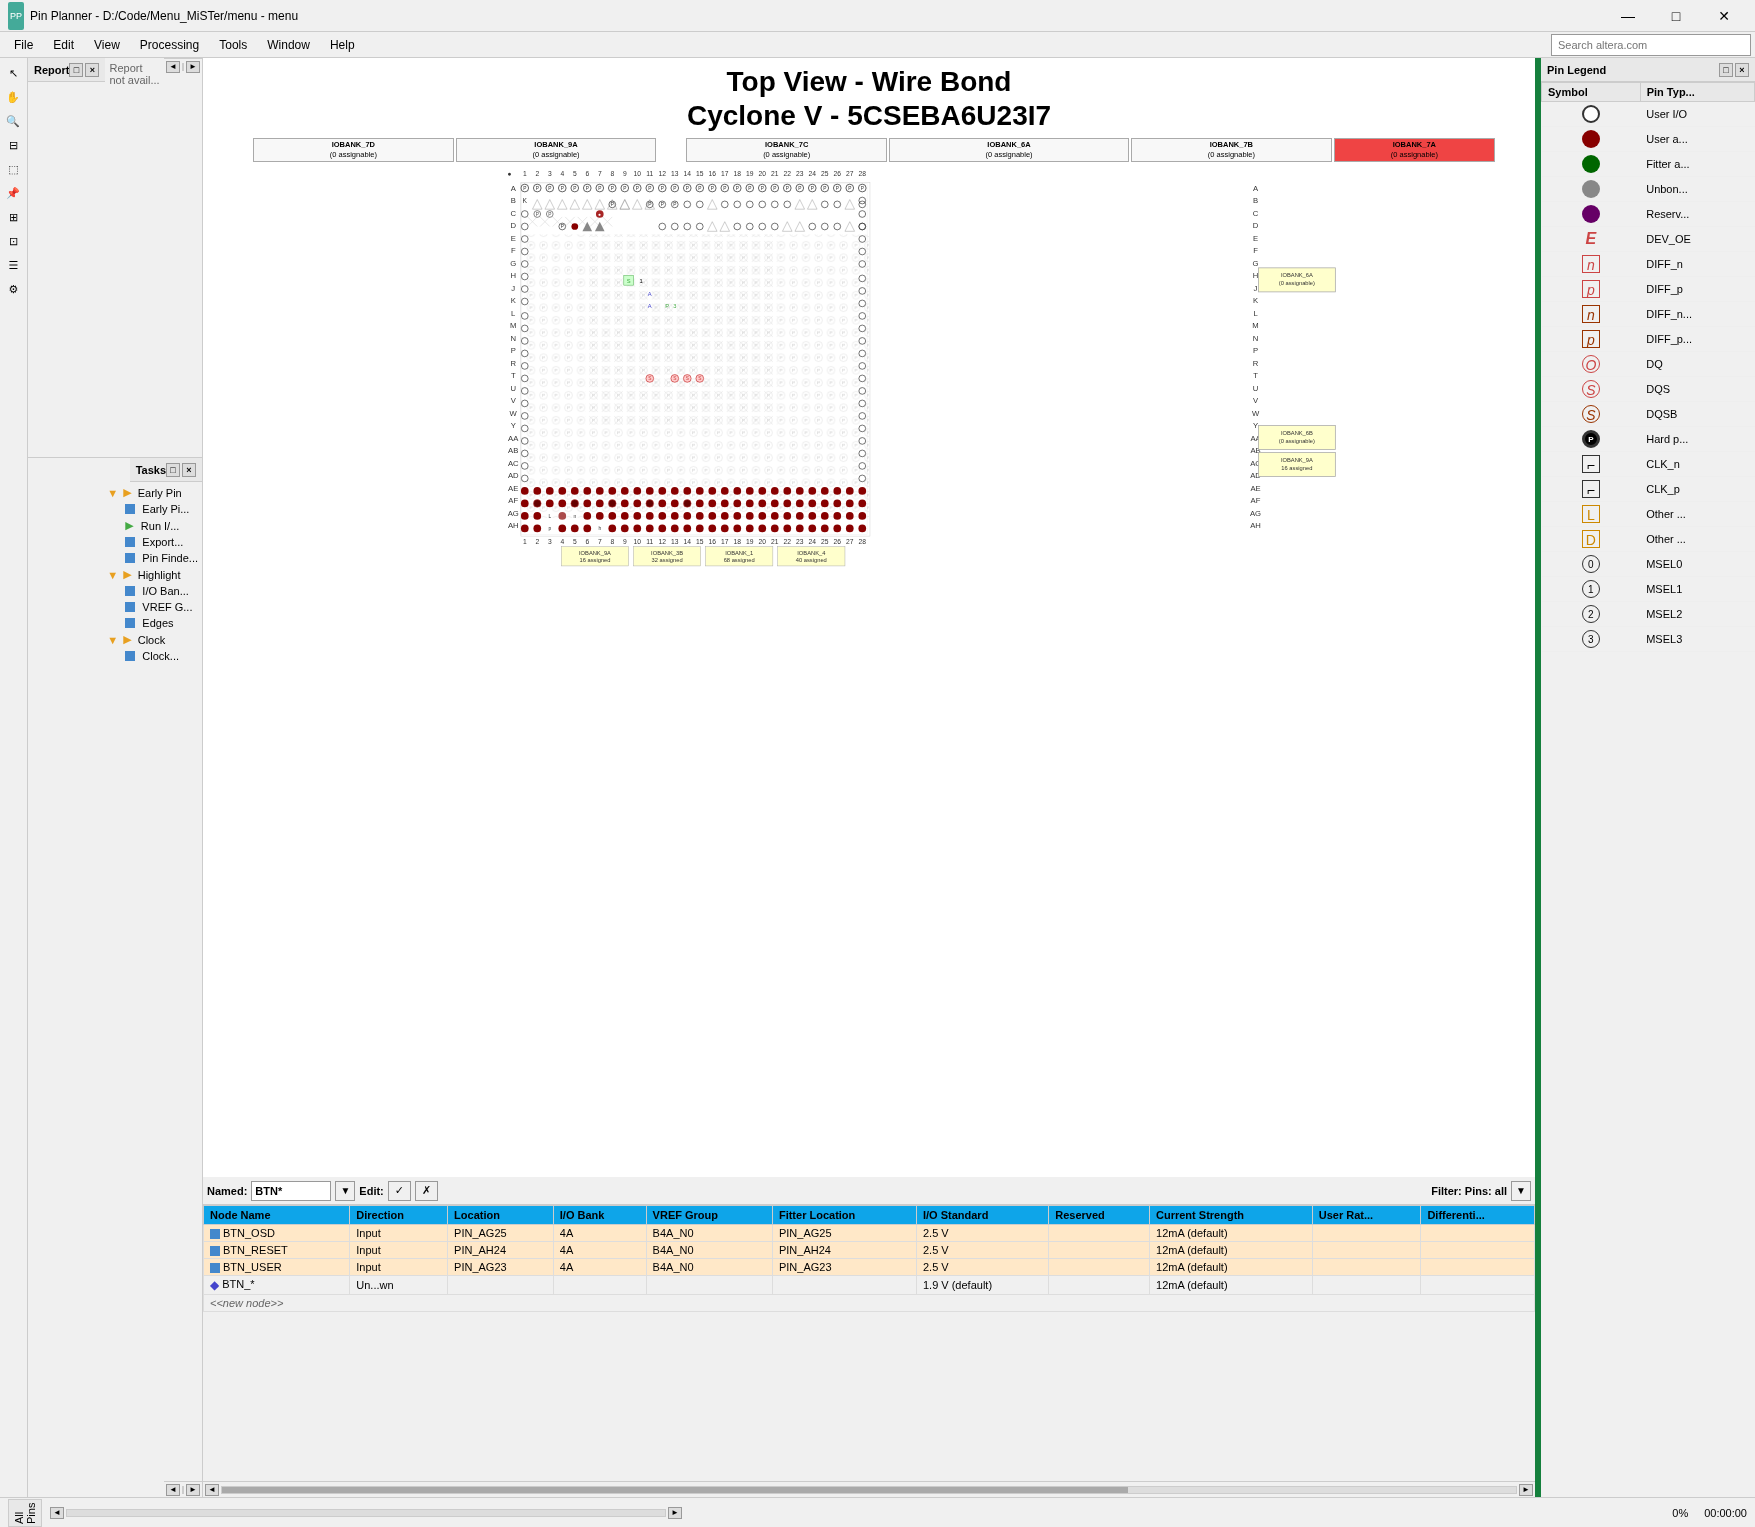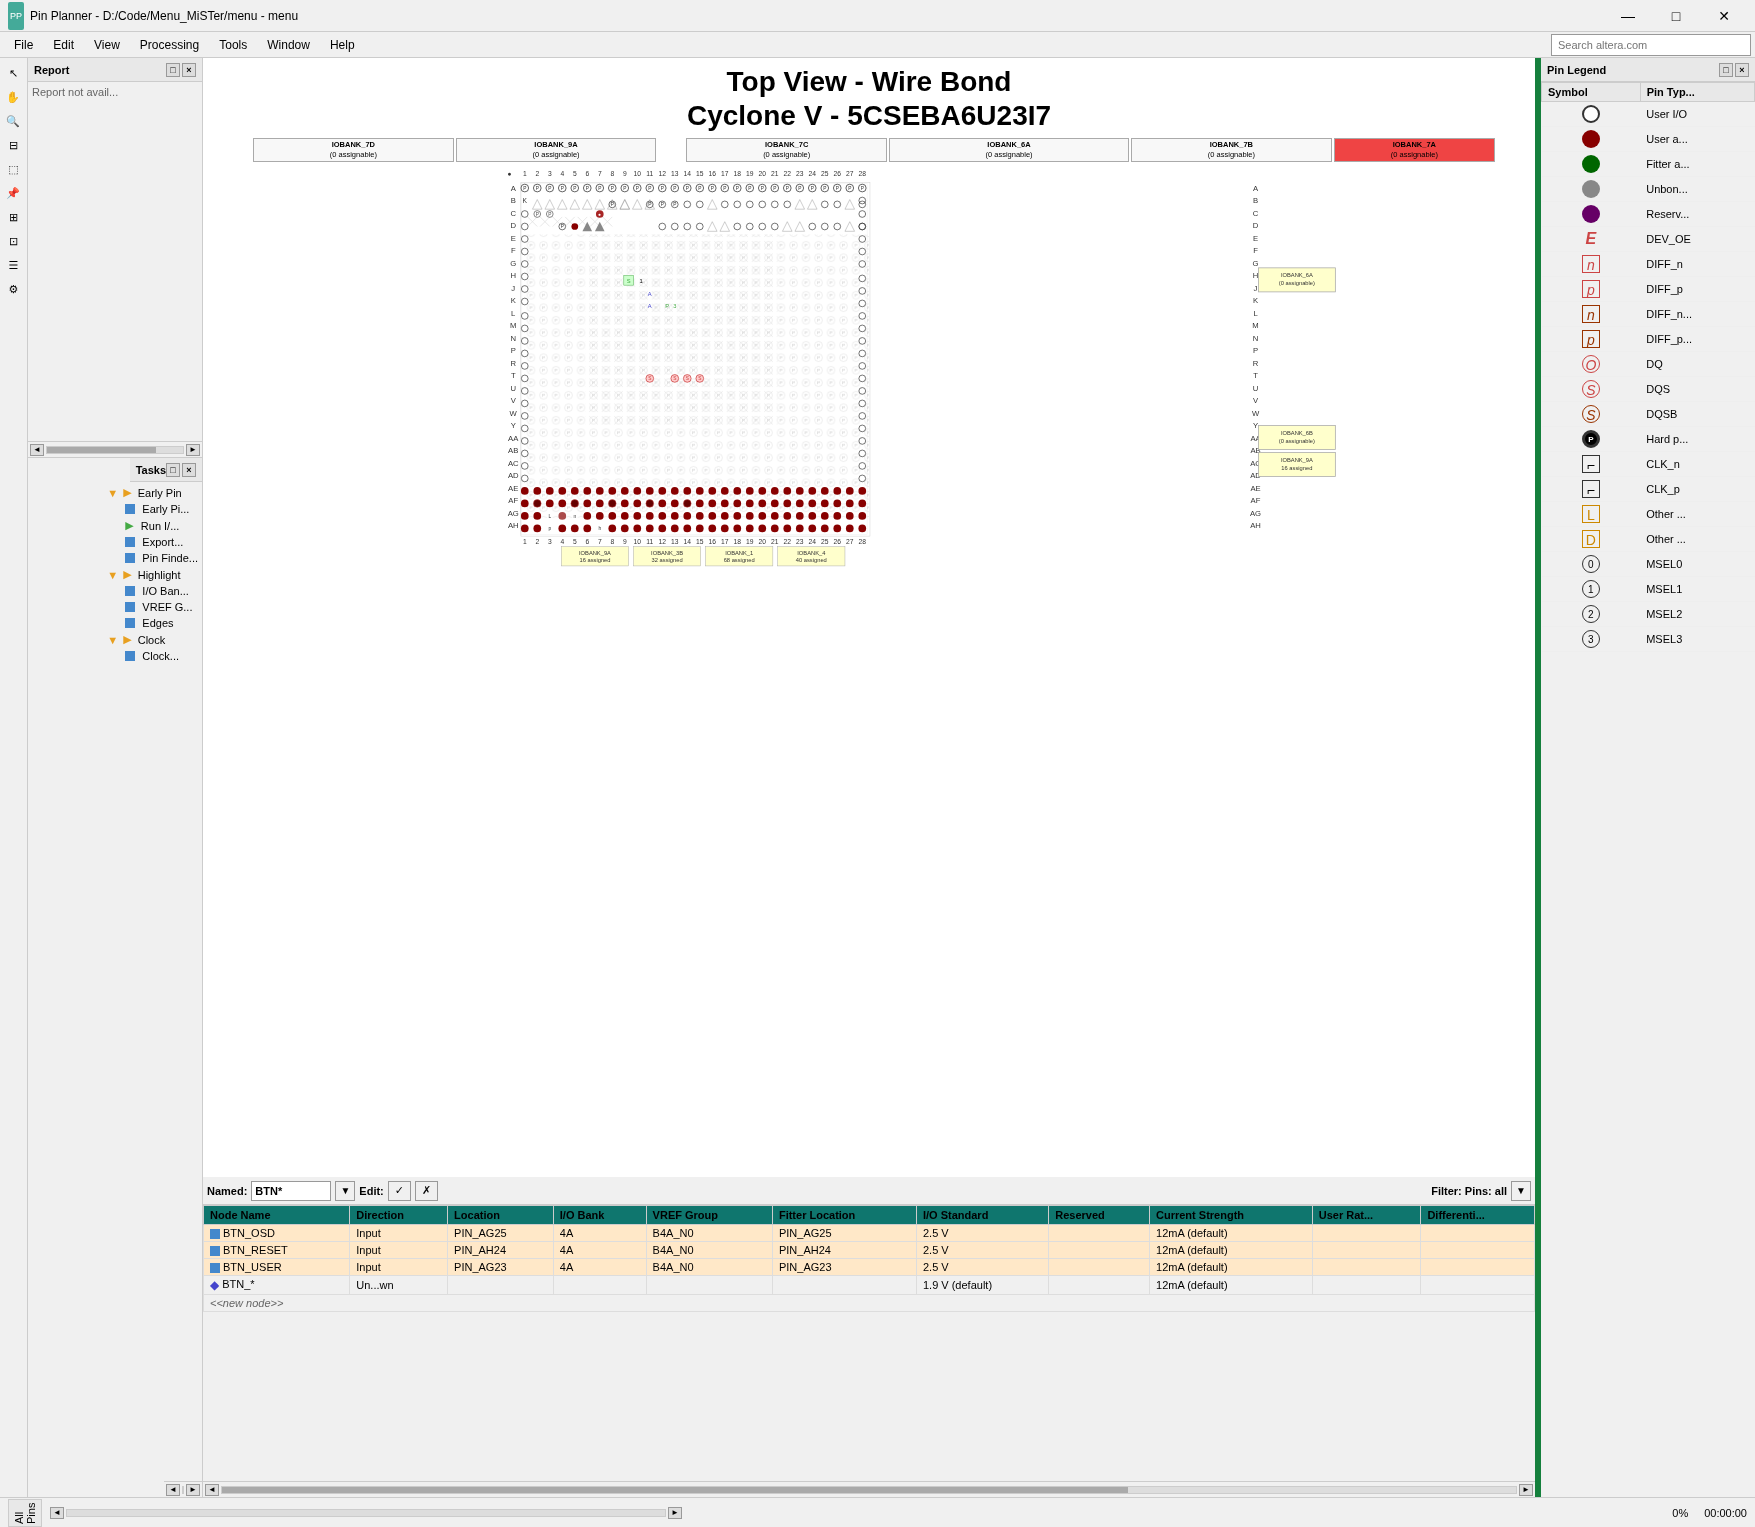--- a/index.html
+++ b/index.html
@@ -21,21 +21,21 @@
     .main-layout { display: flex; height: calc(1527px - 58px - 30px); }
     
     
     .left-toolbar { width: 28px; background: #f0f0f0; border-right: 1px solid #ccc; display: flex; flex-direction: column; align-items: center; padding: 4px 2px; gap: 2px; }
     .tool-btn { width: 22px; height: 22px; display: flex; align-items: center; justify-content: center; cursor: pointer; border: 1px solid transparent; font-size: 11px; }
     
     
     .left-panels { width: 175px; display: flex; flex-direction: column; border-right: 1px solid #ccc; }
     
     
-    .report-panel { height: 400px; border-bottom: 1px solid #ccc; display: flex; flex-direction: column; }
+    .report-panel { height: 400px; border-bottom: 1px solid #ccc; display: flex; flex-direction: row; }
     .panel-header { height: 24px; background: #e8e8e8; border-bottom: 1px solid #ccc; display: flex; align-items: center; justify-content: space-between; padding: 0 6px; font-size: 11px; font-weight: bold; }
     .panel-header-controls { display: flex; gap: 2px; }
     .panel-ctrl-btn { width: 14px; height: 14px; display: flex; align-items: center; justify-content: center; font-size: 9px; cursor: pointer; border: 1px solid #999; background: #ddd; }
     .panel-content { flex: 1; overflow: auto; padding: 4px; font-size: 11px; color: #666; }
     
     
     .tasks-panel { flex: 1; display: flex; flex-direction: column; overflow: hidden; align-items: flex-end; }
     .tree-container { flex: 1; overflow: auto; padding: 2px; }
     .tree-item { display: flex; align-items: center; gap: 3px; padding: 2px 2px; cursor: pointer; font-size: 11px; white-space: nowrap; }
     .tree-label { font-size: 11px; }
@@ -45,21 +45,21 @@
     
     
     .top-view { flex: 1; background: white; overflow: hidden; position: relative; }
     .top-view-title { text-align: center; font-size: 28px; font-weight: bold; padding: 8px 0 2px 0; }
     .top-view-subtitle { text-align: center; font-size: 28px; font-weight: bold; padding: 0 0 6px 0; }
     .node-table-toolbar { height: 28px; background: #f0f0f0; border-bottom: 1px solid #ccc; display: flex; align-items: center; padding: 0 4px; gap: 4px; }
     .node-table-toolbar label { font-size: 11px; font-weight: bold; }
     .toolbar-btn { height: 20px; padding: 0 6px; font-size: 11px; cursor: pointer; border: 1px solid #999; background: #f0f0f0; }
     .node-table { flex: 1; overflow: auto; }
     .node-table table { width: 100%; border-collapse: collapse; font-size: 11px; }
-    .node-table th { background: #0f766e; border: 1px solid #ccc; padding: 3px 6px; text-align: left; font-weight: bold; position: sticky; top: 0; white-space: nowrap; }
+    .node-table th { background: #0ea5e9; border: 1px solid #ccc; padding: 3px 6px; text-align: left; font-weight: bold; position: sticky; top: 0; white-space: nowrap; }
     .node-table td { border: 1px solid #ddd; padding: 2px 6px; white-space: nowrap; }
     .row-highlight { background: #ffe8c8; }
     .new-node { color: #666; font-style: italic; }
     
     
     .right-panel { width: 220px; border-left: 6px solid #15803d; display: flex; flex-direction: column; }
     .legend-table { flex: 1; overflow: auto; }
     .legend-table table { width: 100%; border-collapse: collapse; font-size: 11px; }
     .legend-table th { background: #e8e8e8; border: 1px solid #ccc; padding: 3px 6px; text-align: left; font-weight: bold; }
     .legend-table td { border-bottom: 1px solid #eee; padding: 3px 6px; vertical-align: middle; }

